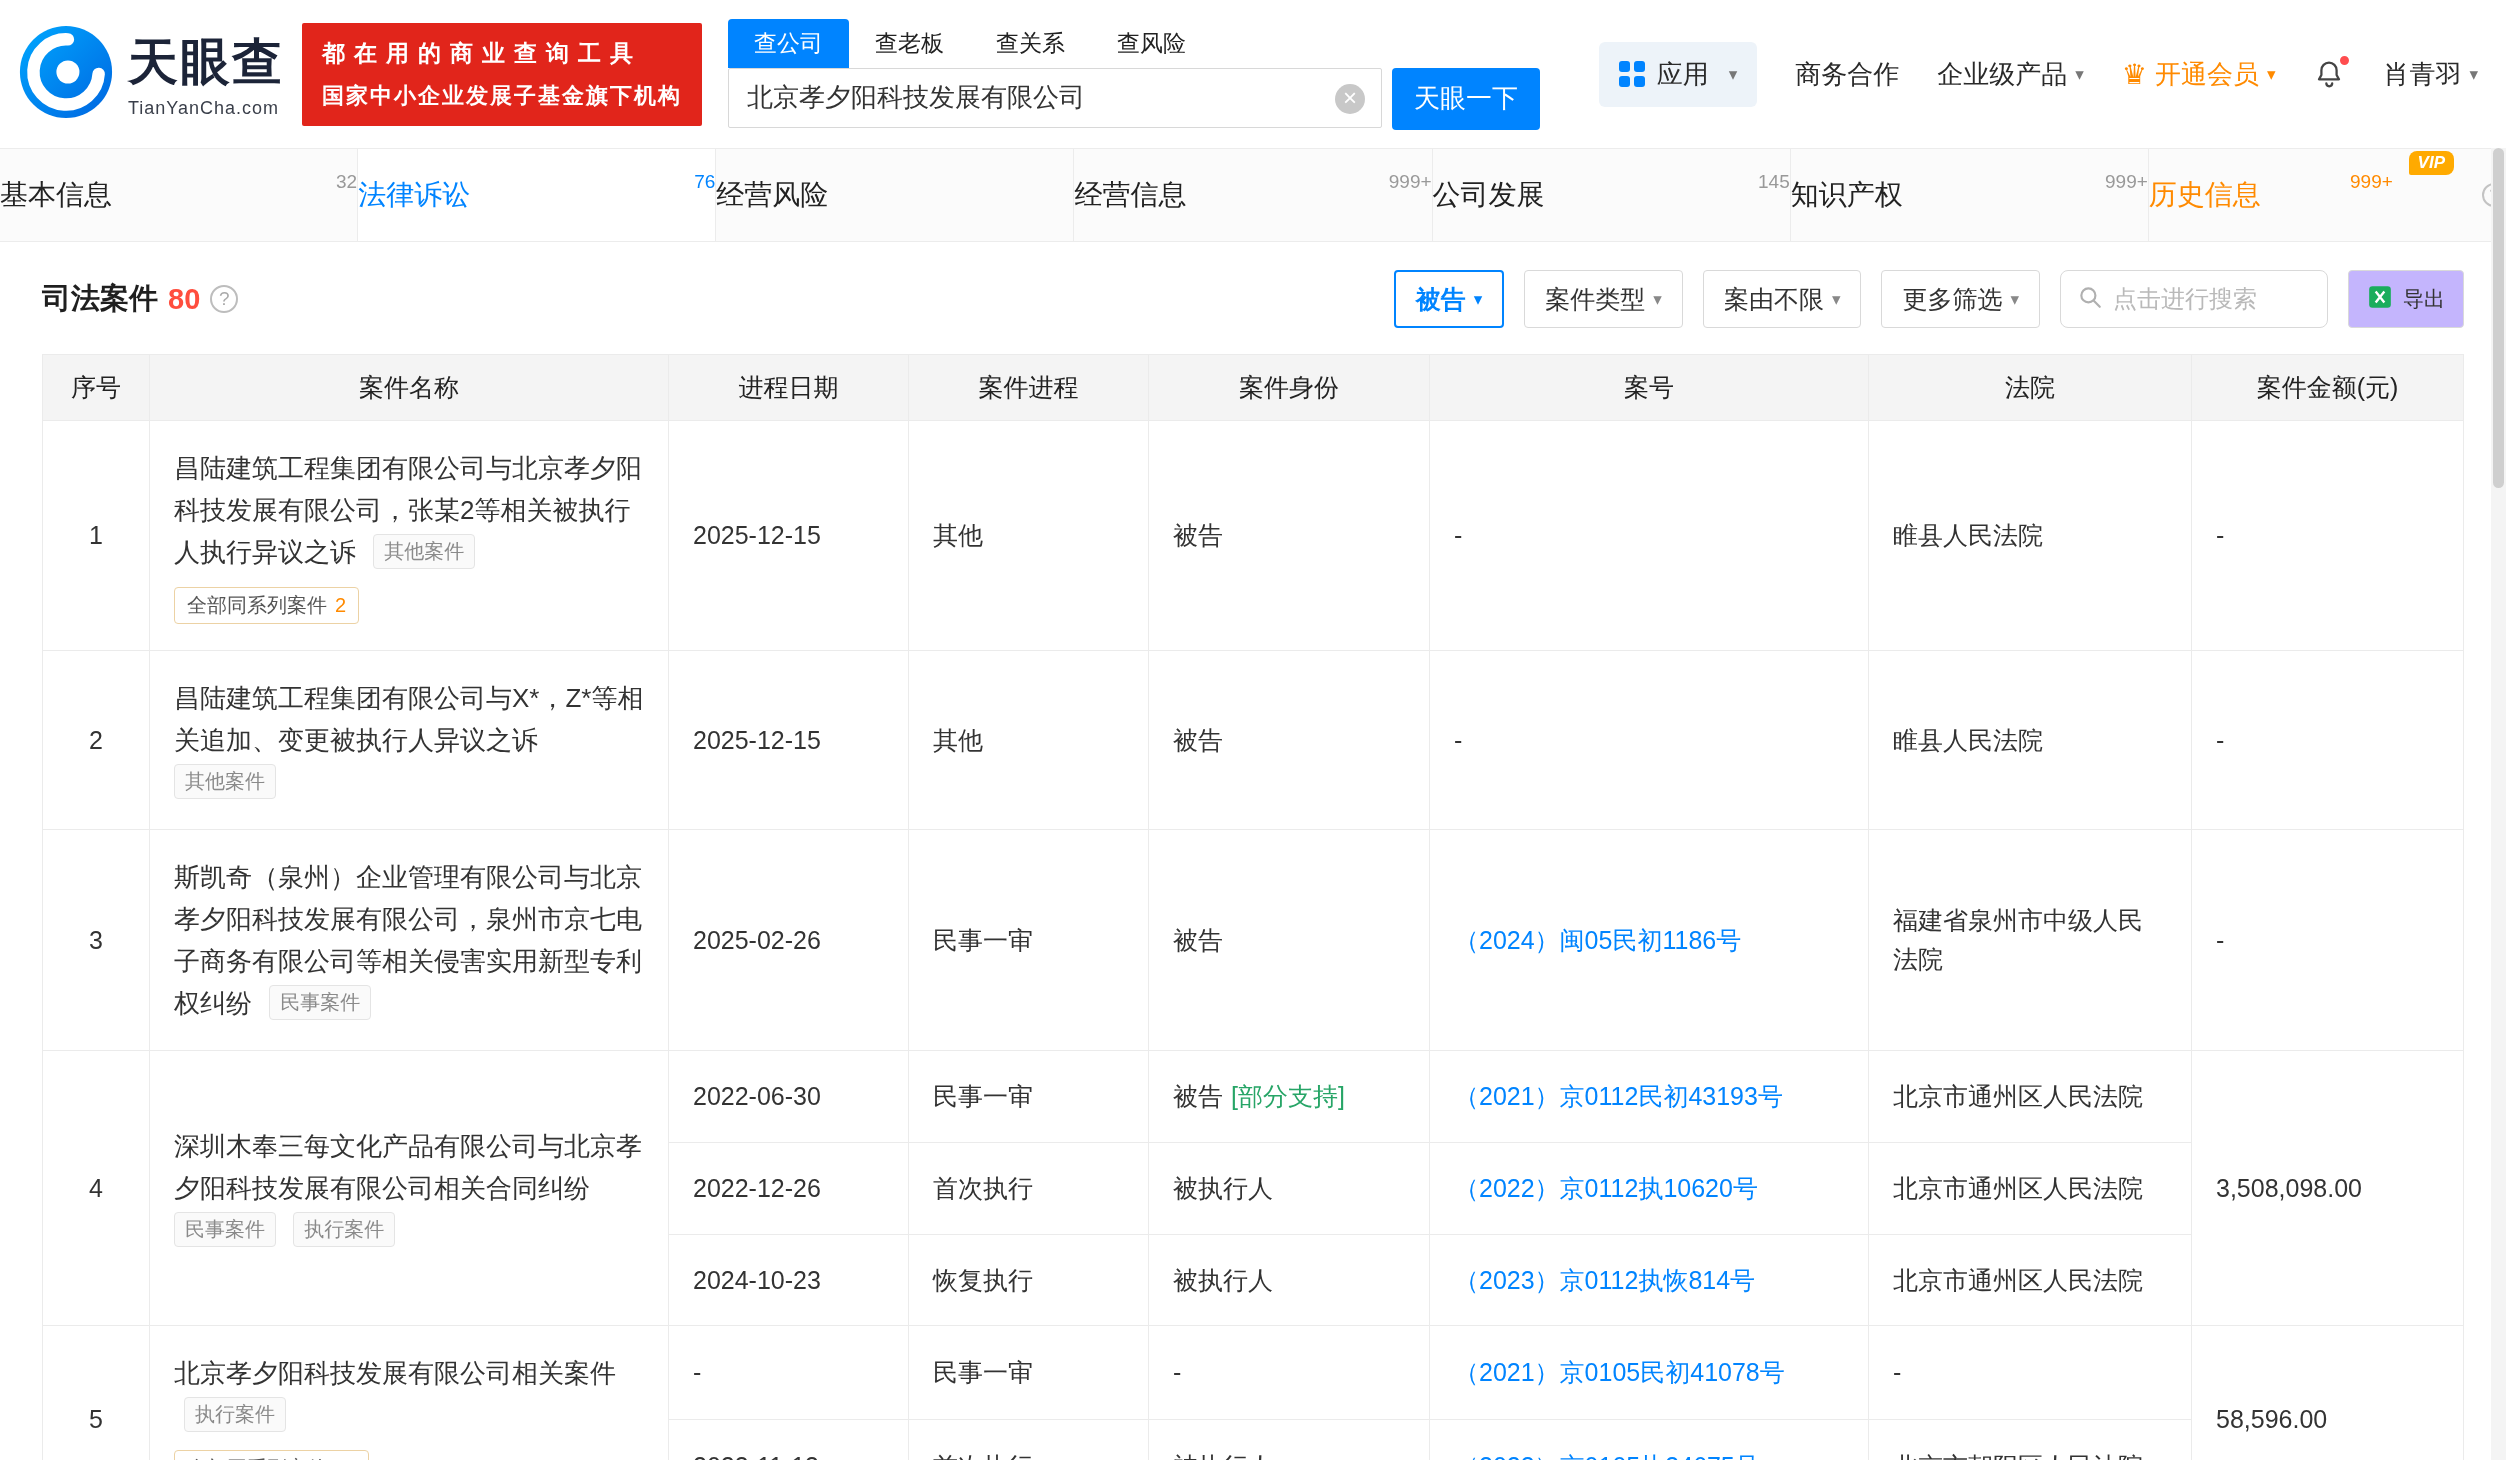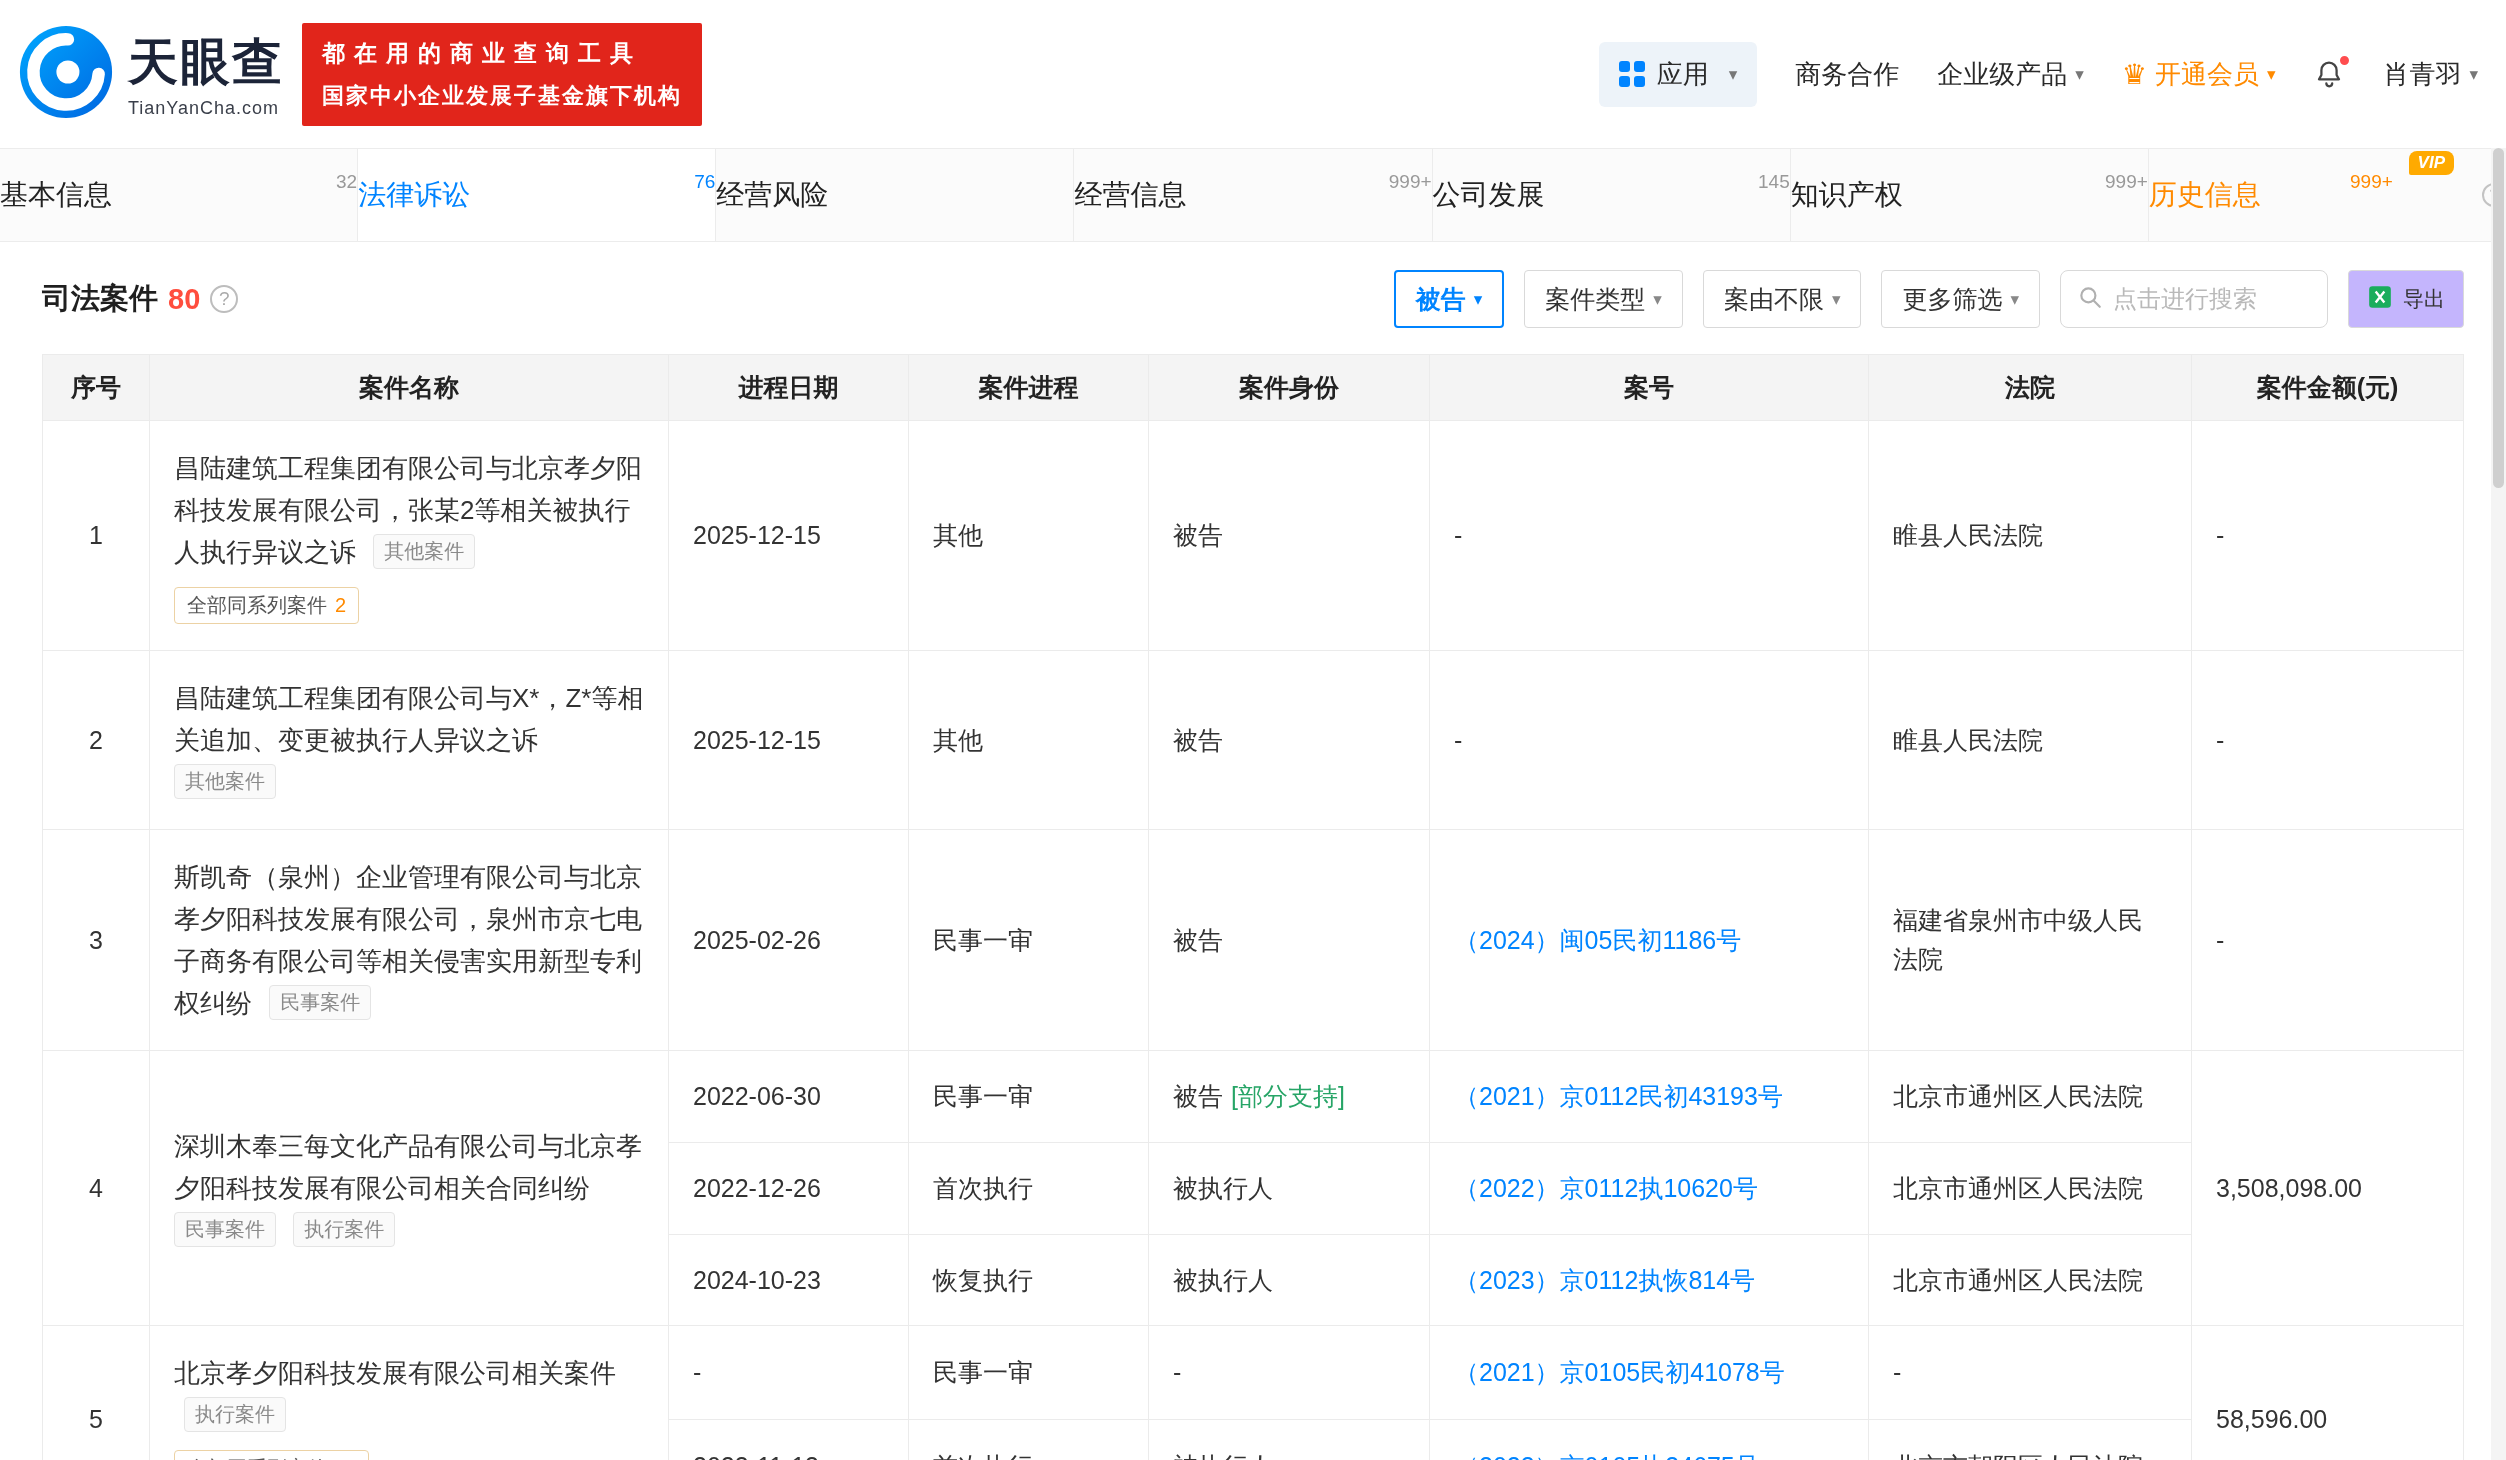--- a/index.html
+++ b/index.html
@@ -74,21 +74,21 @@
     align-items:center; gap:10px; padding:0 16px; background:#fff; cursor:text; }
   .mini-search input { border:none; outline:none; width:100%; font-size:24px; color:#333;
     font-family:inherit; background:transparent; }
   .mini-search input::placeholder { color:#b9b9b9; }
   .export-btn { height:58px; padding:0 18px; border:1px solid #d9d9d9; border-radius:4px; background:#c4b5fd;
     font-size:21px; color:#333; display:flex; align-items:center; gap:10px; cursor:pointer; font-family:inherit; }
 
   
   table { width:100%; border-collapse:collapse; margin-top:26px; table-layout:fixed; }
   th, td { border:1px solid #ebebeb; }
-  thead th { background:#f4f4f4; font-size:25px; font-weight:bold; color:#222; height:66px;
+  thead th { background:#f4f4f4; font-size:25px; font-weight:normal; color:#222; height:66px;
     padding:0 20px; text-align:center; }
   tbody td { font-size:25px; color:#333; padding:26px 24px; vertical-align:middle; line-height:1.55; }
   td.c-no { text-align:center; }
   td.c-name { font-size:26px; line-height:42px; }
   .tag { display:inline-block; border:1px solid #e4e4e4; background:#fafafa; color:#8a8a8a; font-size:20px;
     line-height:1.25; padding:4px 10px; border-radius:4px; margin-left:10px; vertical-align:3px; white-space:nowrap;text-align:right; }
   .series-btn { display:inline-block; margin-top:14px; border:1px solid #ecd2a4; background:#fff;
     font-size:20px; line-height:1.25; color:#555; padding:5px 12px; border-radius:4px; cursor:pointer; white-space:nowrap; }
   .series-btn b { color:var(--orange,#ff8a00); font-weight:normal; margin-left:8px; }
   .case-link { color:var(--accent,#0084ff); cursor:pointer; }
@@ -120,20 +120,35 @@
       <div class="logo-title">天眼查</div>
       <div class="logo-sub">TianYanCha.com</div>
     </div>
   </div>
 
   <div class="promo">
     <div class="promo-line1">都在用的商业查询工具</div>
     <div class="promo-line2">国家中小企业发展子基金旗下机构</div>
   </div>
 
+  <div class="search-area">
+    <div class="search-tabs">
+      <div class="stab active">查公司</div>
+      <div class="stab">查老板</div>
+      <div class="stab">查关系</div>
+      <div class="stab">查风险</div>
+    </div>
+    <div class="search-row">
+      <div class="search-box">
+        <input type="text" value="北京孝夕阳科技发展有限公司" style="">
+        <span class="clear-icon">×</span>
+      </div>
+      <button class="search-btn">天眼一下</button>
+    </div>
+  </div>
 
   <div class="header-right">
     <div class="apps-chip">
       <span class="grid-icon">
           <i></i>
           <i></i>
           <i></i>
           <i></i>
         </span>
       <span>应用</span>

